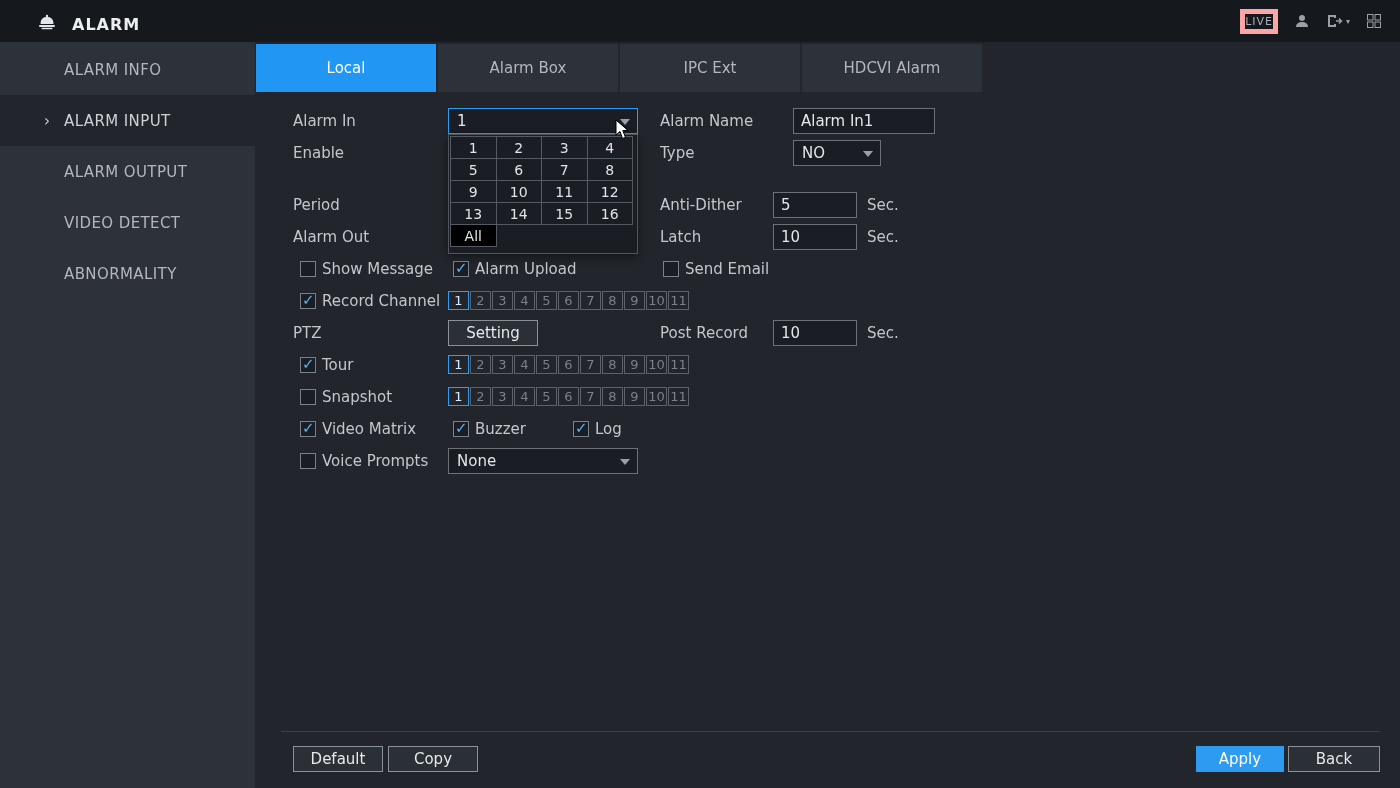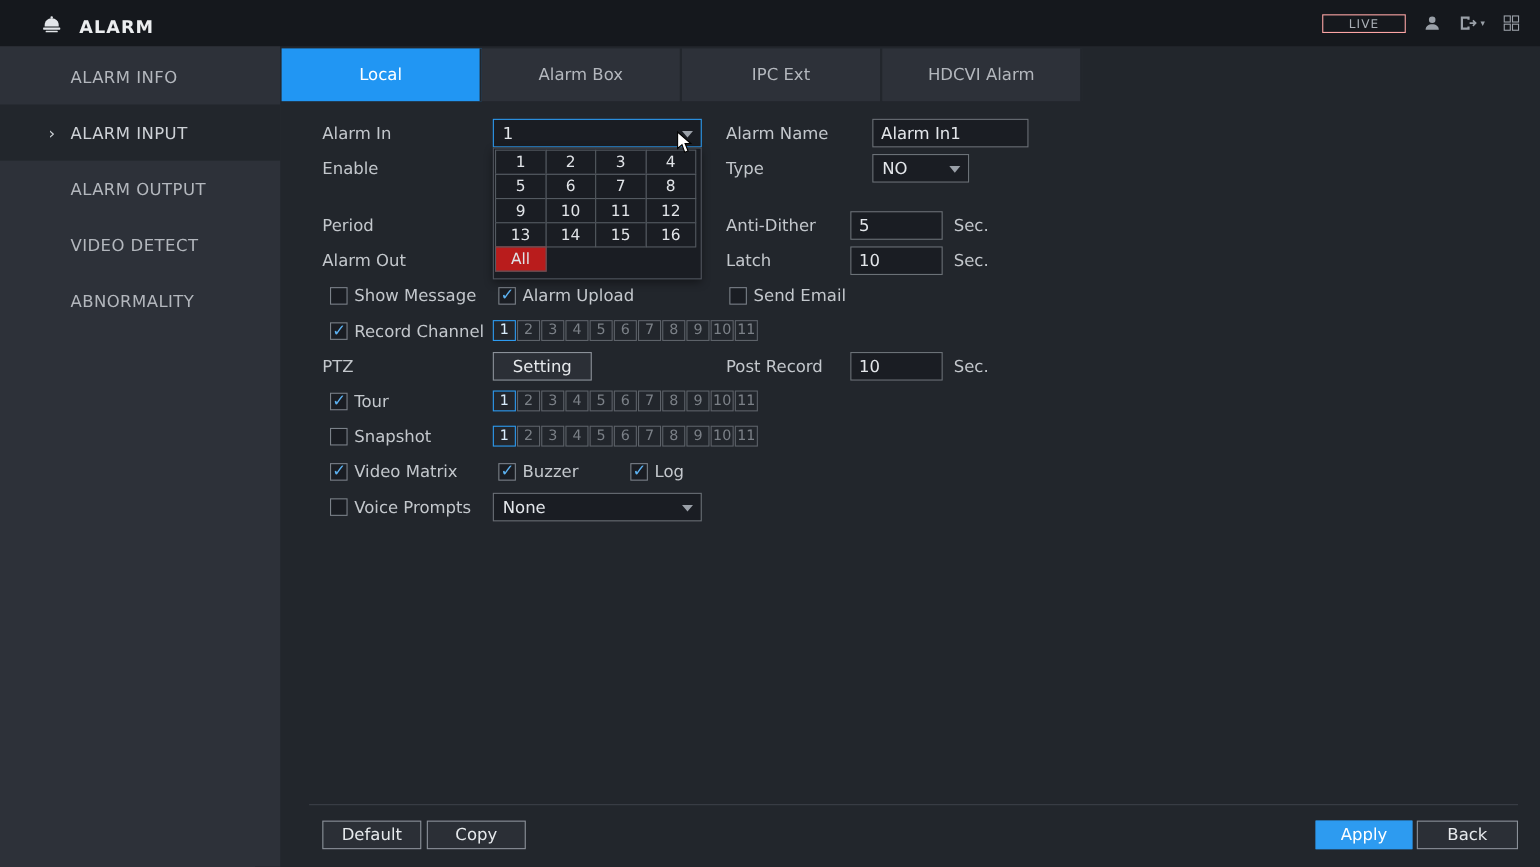--- a/index.html
+++ b/index.html
@@ -4,21 +4,21 @@
 <style>
   *{box-sizing:border-box;margin:0;padding:0}
   html,body{width:1400px;height:788px}
   body{background:#22262c;font-family:"DejaVu Sans","Liberation Sans",sans-serif;position:relative;overflow:hidden;color:#e3e6ea}
 
   
   .topbar{position:absolute;top:0;left:0;width:1400px;height:48px;background:#15181d;display:flex;align-items:center}
   .bell{margin-left:36px;display:flex}
   .title{margin-left:14px;font-size:16px;font-weight:bold;letter-spacing:1px;color:#eceef0}
   .top-right{position:absolute;right:18px;top:0;height:42px;display:flex;align-items:center;gap:16px}
-  .live{border:1px solid #fca5a5;color:#a9afb6;font-size:11px;padding:1px 23px;letter-spacing:1px;cursor:pointer}
+  .live{border:5px solid #fca5a5;color:#a9afb6;font-size:11px;padding:1px 0;letter-spacing:1px;cursor:pointer}
   .tb-icon{display:flex;align-items:center;cursor:pointer}
   .caret{color:#9aa0a8;font-size:8px;margin-left:2px}
 
   
   .sidebar{position:absolute;top:42px;left:0;width:255px;bottom:0;background:#2d3139;padding-top:2px}
   .side-item{height:51px;display:flex;align-items:center;padding-left:64px;font-size:15px;letter-spacing:.4px;color:#b3b7bd;cursor:pointer;position:relative}
   .side-item.active{background:#22262c;color:#cdd1d6}
   .side-chev{position:absolute;left:44px;font-size:15px;color:#cdd1d6}
 
   
@@ -39,21 +39,21 @@
   .chans{position:absolute;left:193px;top:3px;display:flex;gap:1px}
   .chan{width:21px;height:19px;border:1px solid #5d6269;color:#7b8087;font-size:13px;display:flex;align-items:center;justify-content:center;cursor:pointer}
   .chan.on{border-color:#2d9bf0;color:#d9edfc}
   .btn{position:absolute;height:26px;background:#2b2f36;border:1px solid #8b9199;color:#e6e9ec;font-size:15px;font-family:inherit;cursor:pointer;display:flex;align-items:center;justify-content:center}
   .btn.blue{background:#2d9bf0;border-color:#2d9bf0;color:#fff}
   .setting-btn{left:193px;top:0;width:90px}
 
   
   .dd-panel{position:absolute;left:193px;top:92px;width:190px;background:#1a1d23;border:1px solid #51565e;box-shadow:0 3px 8px rgba(0,0,0,.45);padding:2px 0 6px 2px;display:flex;flex-wrap:wrap;z-index:20;align-content:flex-start}
   .dd-cell{width:46.5px;height:23px;border:1px solid #545a61;margin:-1px 0 0 -1px;display:flex;align-items:center;justify-content:center;font-size:14px;color:#e0e3e7;cursor:pointer;background:#1a1d23}
-  .dd-all{background:#b91c1c}
+  .dd-all{background:#000000}
 
   .sep{position:absolute;left:26px;top:689px;width:1099px;height:1px;background:#3b4047}
   .cursor{position:absolute;left:360px;top:77px;z-index:40;pointer-events:none}
 </style>
 </head>
 <body>
 
 <div class="topbar">
   <span class="bell">
     <svg width="22" height="22" viewBox="0 0 24 24">

